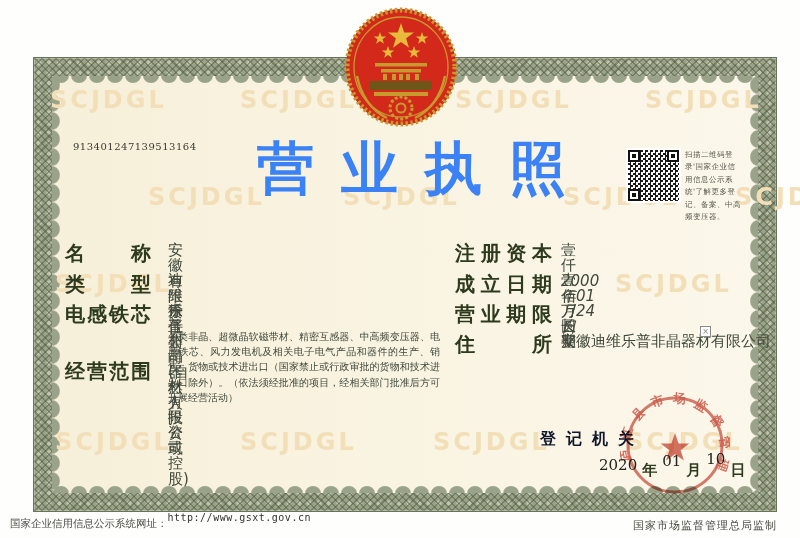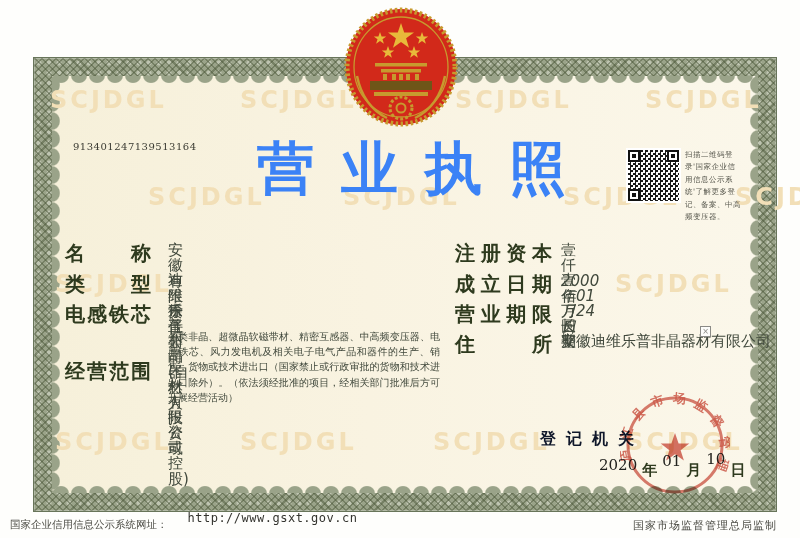--- a/index.html
+++ b/index.html
@@ -110,21 +110,21 @@
 
   
   .artifact {
     position:absolute; left:667px; top:269px; width:11px; height:11px; z-index:6;
     border:1px solid #8a8a86; background:#fdfdfb; color:#8a8a86;
     font-size:8px; line-height:9px; text-align:center;
   }
 
   
   .footer-left { position:absolute; left:10px; top:517px; z-index:2; font-size:10.5px; color:#4b4b44; white-space:nowrap; }
-  .footer-left .url { font-family:"DejaVu Sans Mono", monospace; font-size:12px; color:#33332e; position:relative; top:-6px; letter-spacing:.5px;margin-left:20px; }
+  .footer-left .url { font-family:"DejaVu Sans Mono", monospace; font-size:10px; color:#33332e; position:relative; top:-6px; letter-spacing:.5px; }
   .footer-right { position:absolute; right:23px; top:518px; z-index:2; font-size:11px; color:#4b4b44; letter-spacing:1px; }
 </style>
 </head>
 <body>
 
 <div class="certificate">
   <div class="frame"></div>
   <div class="paper"></div>
   <div class="bump bump-t"></div>
   <div class="bump bump-b"></div>

